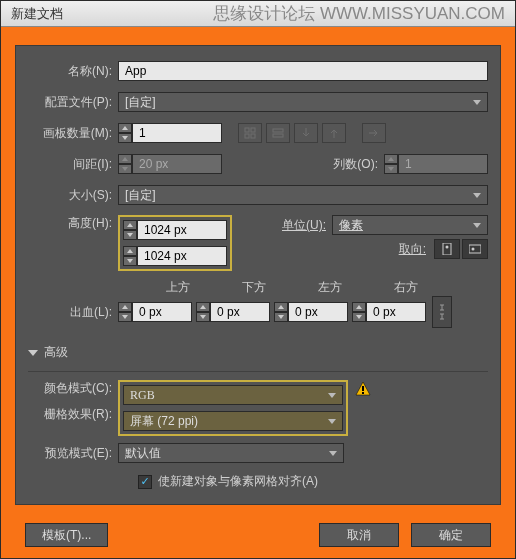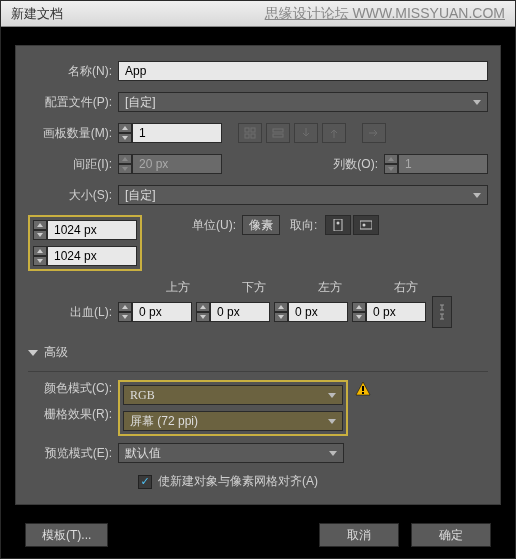--- a/index.html
+++ b/index.html
@@ -1,20 +1,20 @@
 <!DOCTYPE html>
 <html><head>
 <meta charset="utf-8">
 <style>
 * { box-sizing: border-box; margin: 0; padding: 0; }
 body { background: #4a4a4a; font-family: "Microsoft YaHei", SimSun, sans-serif; font-size: 12px; color: #d0d0d0; width: 516px; height: 559px; overflow: hidden; }
-.window { width: 516px; height: 559px; background: #000000; border: 1px solid #2a2a2a; }
+.window { width: 516px; height: 559px; background: #f97316; border: 1px solid #2a2a2a; }
 .titlebar { height: 26px; background: linear-gradient(to bottom, #f0f0f0, #d8d8d8); display: flex; align-items: center; padding: 0 10px; color: #333; border-bottom: 1px solid #888; justify-content: space-between; }
 .titlebar-title { font-weight: normal; font-size: 13px; }
-.watermark { color: #888; font-size: 14px; text-decoration: underline; }
+.watermark { color: #888; font-size: 17px; }
 .content { padding: 18px 14px; }
 .inner-panel { border: 1px solid #3a3a3a; padding: 14px 12px; background: #535353; }
 .row { display: flex; align-items: center; margin-bottom: 9px; min-height: 22px; }
 .label { width: 90px; text-align: right; padding-right: 6px; color: #d0d0d0; white-space: nowrap; }
 .sublabel { width: 90px; text-align: right; padding-right: 6px; color: #d0d0d0; white-space: nowrap; }
 .val-input { background: #e8e8e8; border: 1px solid #2a2a2a; height: 20px; padding: 0 6px; color: #000; font-size: 12px; }
 .val-input.disabled { background: #6a6a6a; color: #aaa; }
 .dropdown { background: #5a5a5a; border: 1px solid #2a2a2a; height: 20px; display: flex; align-items: center; padding: 0 6px; position: relative; color: #ddd; }
 .dropdown::after { content: ""; position: absolute; right: 6px; top: 7px; border-left: 4px solid transparent; border-right: 4px solid transparent; border-top: 5px solid #bbb; }
 .stepper { display: flex; flex-direction: column; width: 14px; height: 20px; }
@@ -156,20 +156,23 @@
 
       <div class="row">
         <span class="label">大小(S):</span>
         <div class="dropdown flex1">
             <span>[自定]</span>
           </div>
       </div>
 
       <div style="display:flex;align-items:flex-start;">
         <div style="display:flex;flex-direction:column;gap:9px;">
+          <div style="display:flex;align-items:center;">
+            <span class="label">高度(H):</span>
+          </div>
         </div>
         <div class="hl-box">
           <div class="hl-row">
             <div class="stepper-wrap">
               <div class="stepper">
                 <div class="step-btn">
                     <svg viewBox="0 0 6 4">
                       <path d="M3 0L6 4H0z" fill="#ccc"></path>
                     </svg>
                   </div>
@@ -193,21 +196,21 @@
                 <div class="step-btn">
                     <svg viewBox="0 0 6 4">
                       <path d="M3 4L0 0h6z" fill="#ccc"></path>
                     </svg>
                   </div>
               </div>
               <input class="val-input" style="width: 90px;" value="1024 px">
             </div>
           </div>
         </div>
-        <div style="flex:1;padding-left:50px;display:flex;flex-direction:row;gap:10px;">
+        <div style="flex:1;padding-left:50px;display:flex;flex-direction:column;gap:4px;text-decoration:underline;">
           <div style="display:flex;align-items:center;">
             <span style="padding-right:6px">单位(U):</span>
             <div class="dropdown flex1">
                 <span>像素</span>
               </div>
           </div>
           <div style="display:flex;align-items:center;justify-content:flex-end;">
             <span style="padding-right:8px">取向:</span>
             <div class="toggle-group">
               <div class="og-btn">

